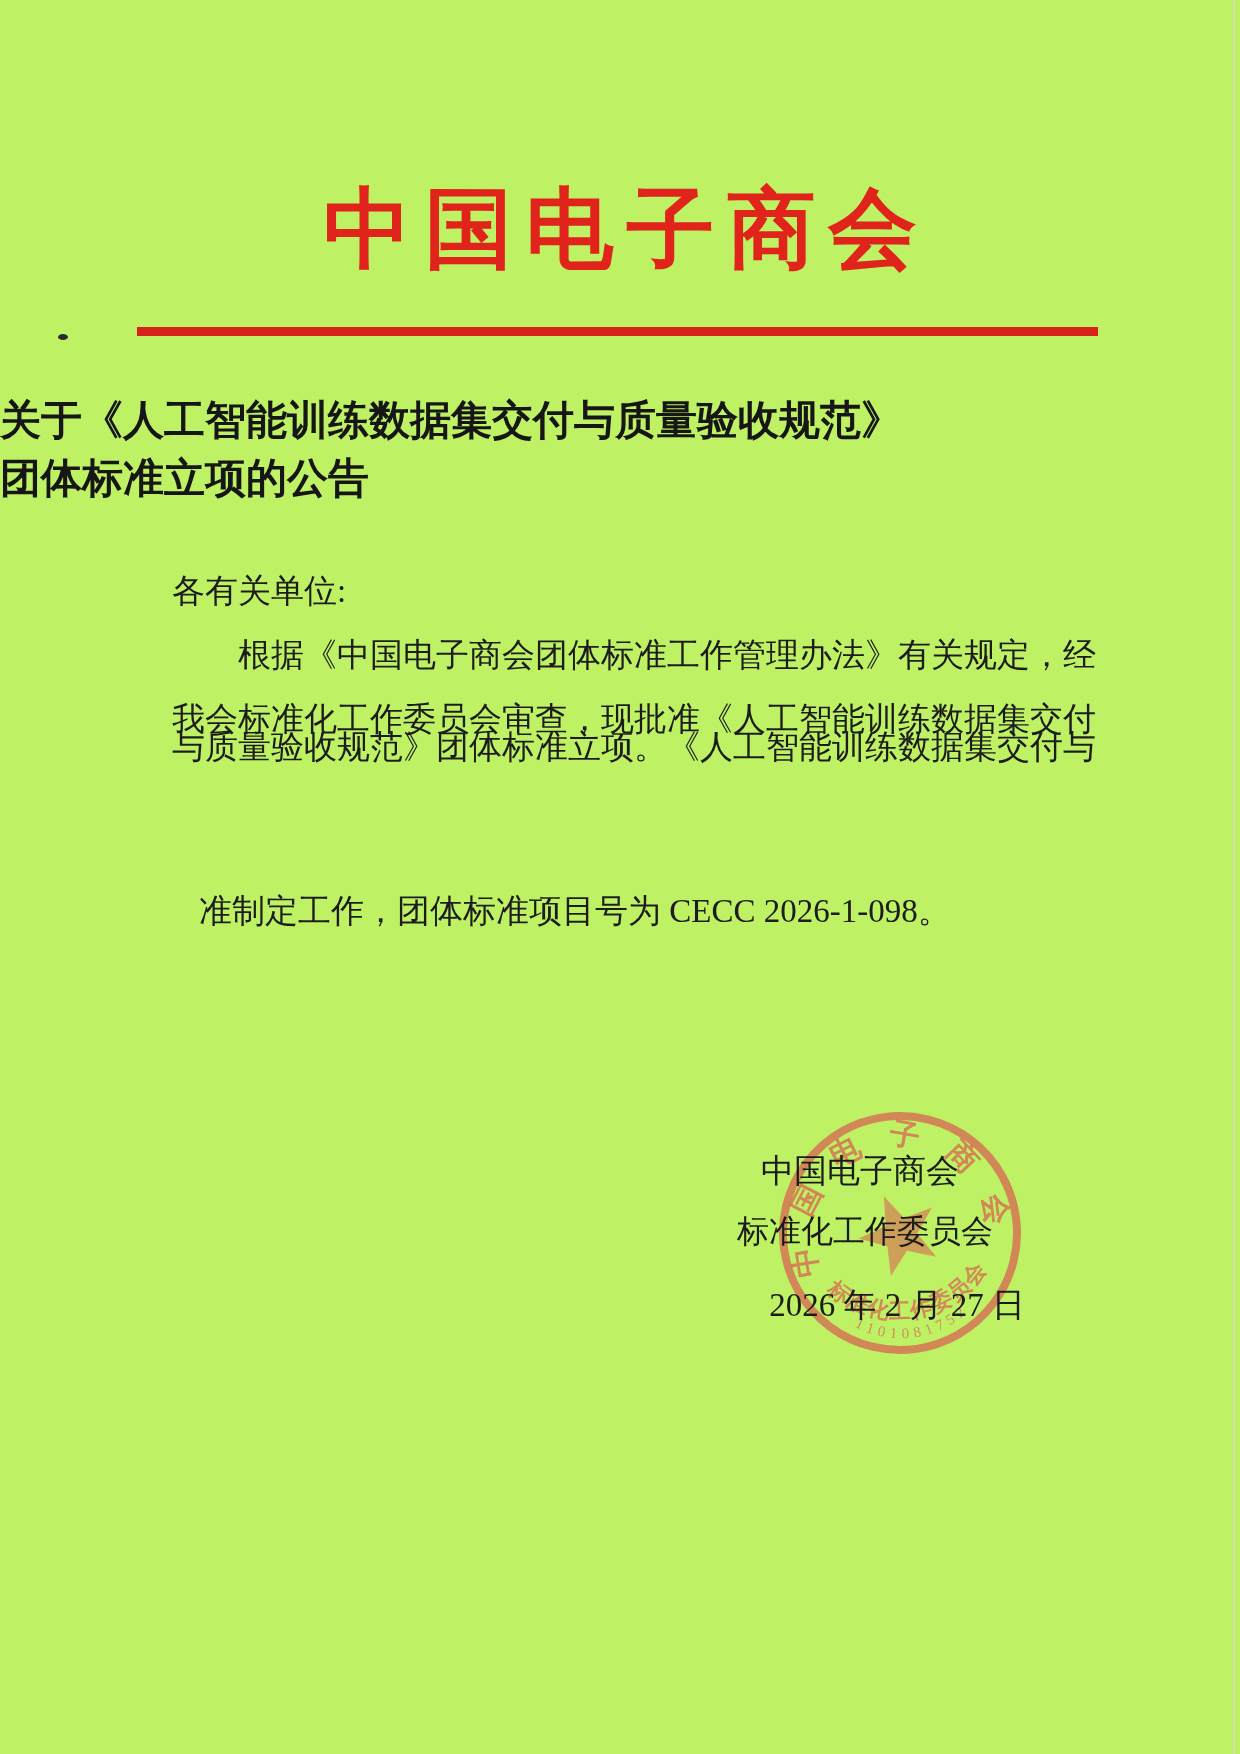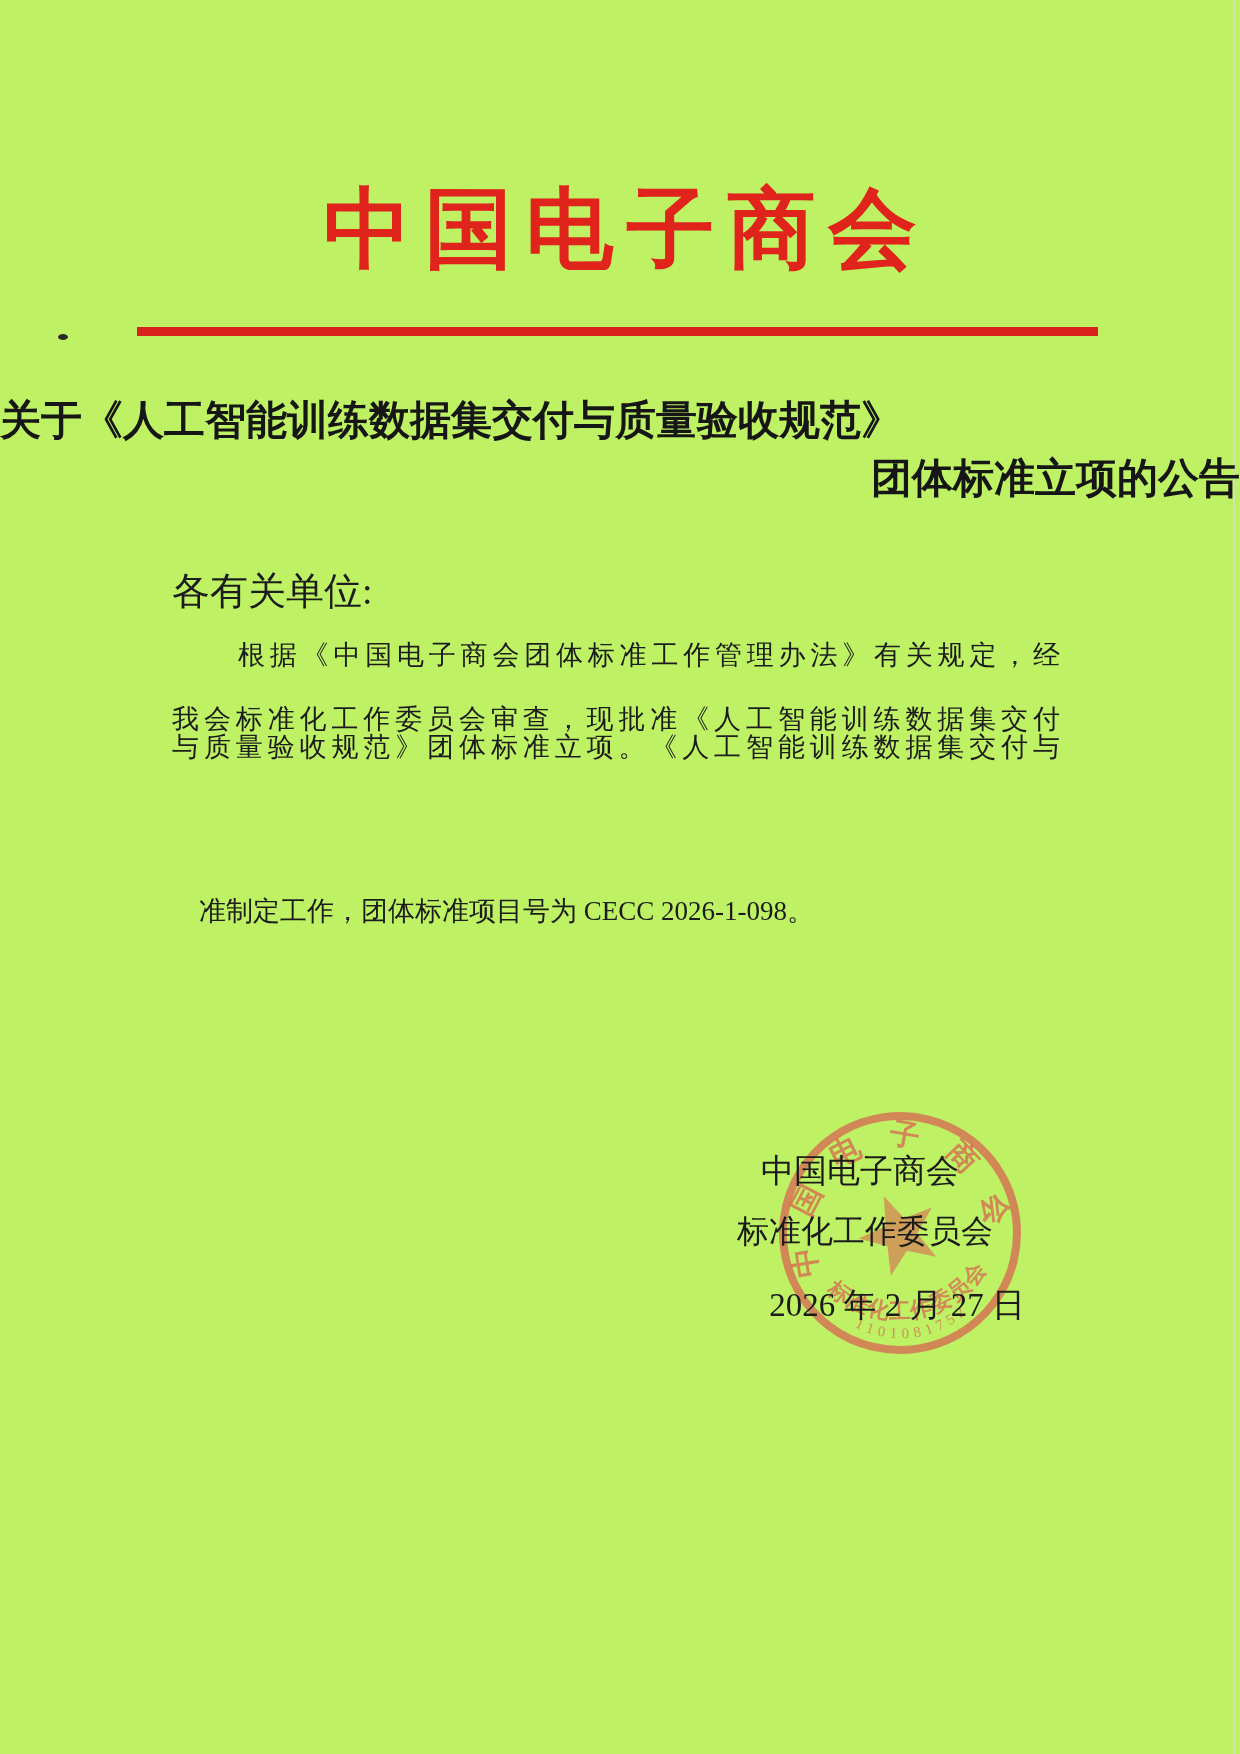--- a/index.html
+++ b/index.html
@@ -42,32 +42,32 @@
   }
 
   
   .doc-title-1 {
     position: absolute; top: 398px; left: 0; width: 100%;
     text-align: left; font-size: 41px; line-height: 44px;
     font-weight: 700; color: #161616;
   }
   .doc-title-2 {
     position: absolute; top: 456px; left: 0; width: 100%;
-    text-align: right; font-size: 41px; line-height: 44px;
+    text-align: left; font-size: 41px; line-height: 44px;
     font-weight: 700; color: #161616;
   }
 
   
   .salutation {
     position: absolute; top: 573px; left: 172px; width: 888px;
-    font-size: 38px; line-height: 36px; color: #1c1c1c;
+    font-size: 33px; line-height: 36px; color: #1c1c1c;
   }
   .body-line {
     position: absolute; left: 172px; width: 888px;
-    font-size: 27px; line-height: 38px; color: #1c1c1c;
+    font-size: 33px; line-height: 38px; color: #1c1c1c;
     text-align: justify; text-align-last: justify;
     white-space: nowrap;
   }
   .body-line.indent { text-indent: 66px; }
   .body-line.last { text-align-last: left; }
   .bl-1 { top: 636px; }
   .bl-2 { top: 700px; }
   .bl-3 { top: 728px; }
   .bl-4 { top: 828px; }
   .bl-5 { top: 892px; margin-left: 27px; }

